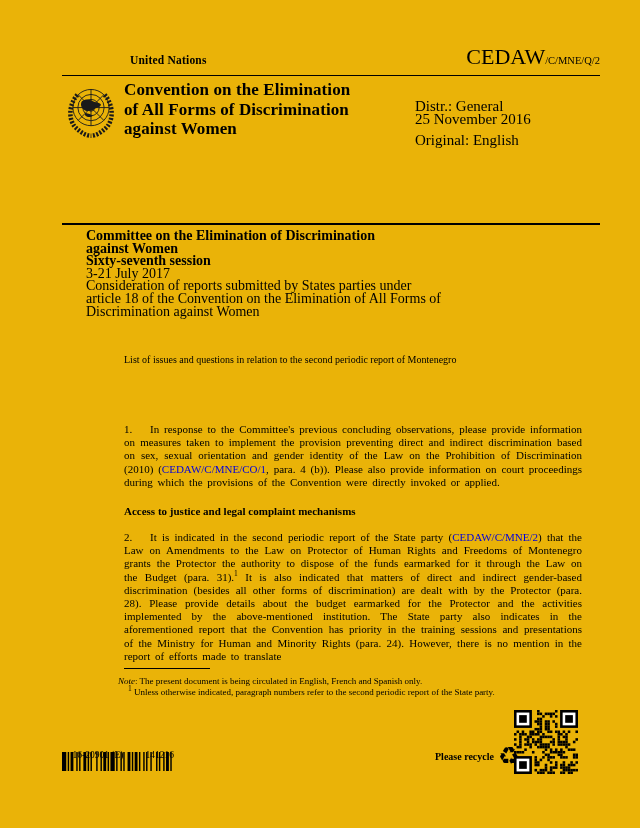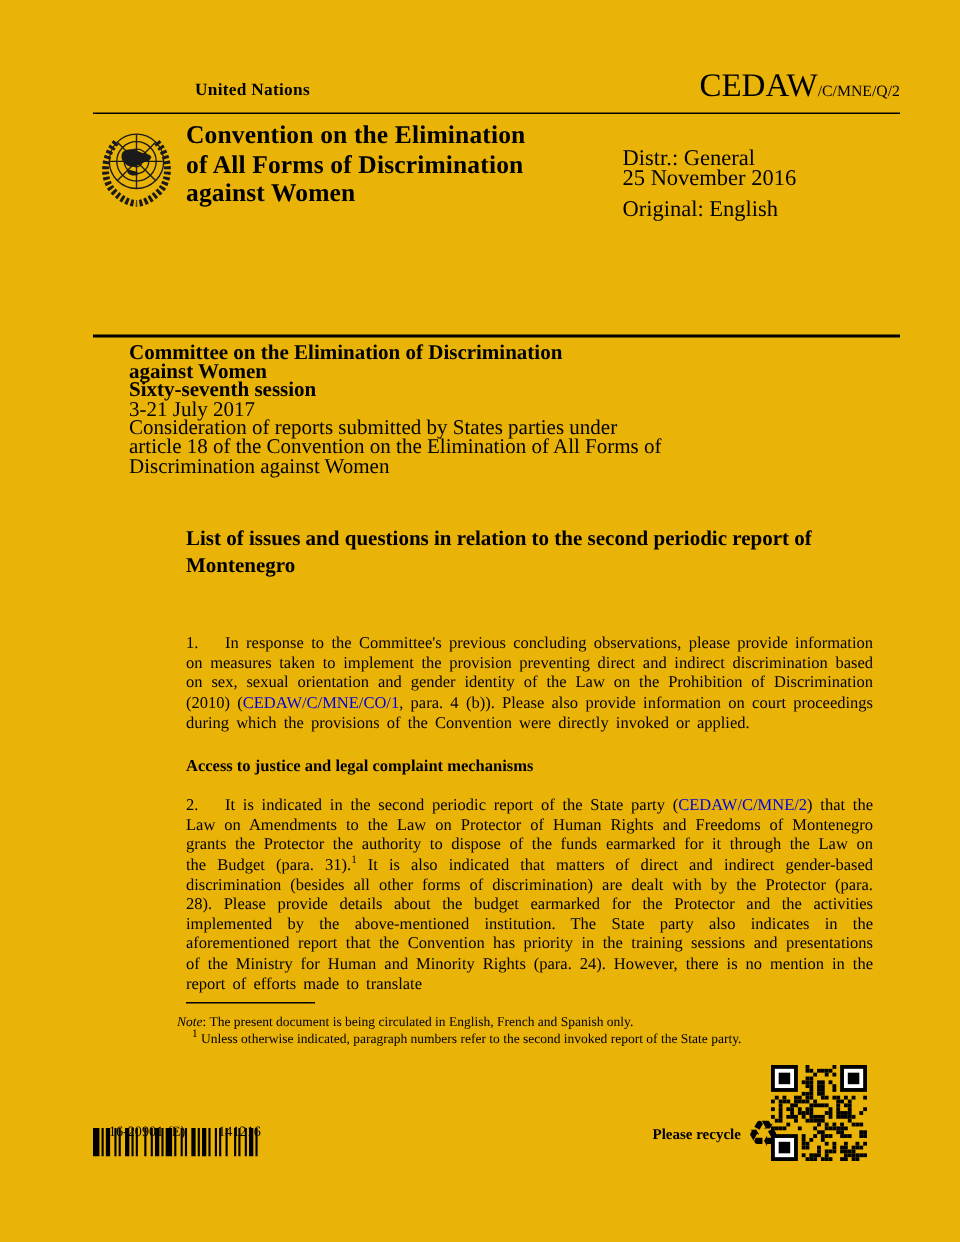--- a/index.html
+++ b/index.html
@@ -19,21 +19,21 @@
   .orig-line{margin-top:9px;}
 
   
   .rule-thick{left:62px;top:223px;width:538px;height:2px;background:#000;}
   .committee{left:62px;top:230px;font-size:14px;line-height:12.6px;margin-left:24px;}
   .c-name{font-weight:bold;width:300px;}
   .c-session{font-weight:bold;}
   .c-agenda{font-weight:normal;width:362px;}
 
   
-  .main-title{left:124px;top:351px;width:452px;font-size:14px;font-weight:bold;line-height:17.5px;}
+  .main-title{left:124px;top:351px;width:452px;font-size:10px;font-weight:normal;line-height:17.5px;}
   .sec-heading{font-size:11px;font-weight:bold;}
   .h1{left:124px;top:396px;}
   .h2{left:124px;top:505px;}
   .para{width:458px;font-size:11px;line-height:13.2px;text-align:justify;word-spacing:2px;}
   .p1{left:124px;top:412px;}
   .p2{left:124px;top:520px;}
   .pnum{display:inline-block;width:26px;}
   a.doclink{color:#0000dd;text-decoration:none;cursor:pointer;}
   sup.fnref{font-size:7.5px;line-height:0;vertical-align:super;}
 
@@ -110,21 +110,21 @@
 
   <div class="abs sec-heading h2">Access to justice and legal complaint mechanisms</div>
 
   <p class="abs para p2"><span class="pnum">2.</span><span>It is indicated in the second periodic report of the State party (</span><a class="doclink">CEDAW/C/MNE/2</a><span>) that the Law on Amendments to the Law on Protector of Human Rights and Freedoms of Montenegro grants the Protector the authority to dispose of the funds earmarked for it through the Law on the Budget (para. 31).</span><sup class="fnref">1</sup><span> It is also indicated that matters of direct and indirect gender-based discrimination (besides all other forms of discrimination) are dealt with by the Protector (para. 28). Please provide details about the budget earmarked for the Protector and the activities implemented by the above-mentioned institution. The State party also indicates in the aforementioned report that the Convention has priority in the training sessions and presentations of the Ministry for Human and Minority Rights (para. 24). However, there is no mention in the report of efforts made to translate</span></p>
 
   <div class="abs fn-sep"></div>
   <div class="abs note-line">
     <span class="note-label">Note</span><span>: The present document is being circulated in English, French and Spanish only.</span>
   </div>
   <div class="abs fn1">
-    <sup class="fnref">1</sup><span> Unless otherwise indicated, paragraph numbers refer to the second invoked report of the State party.</span>
+    <sup class="fnref">1</sup><span> Unless otherwise indicated, paragraph numbers refer to the second periodic report of the State party.</span>
   </div>
 
   <div class="abs job-line">
     <span>16-20901 (E)</span><span class="job-date">141216</span>
   </div>
   <div class="abs barcode">
     <svg id="barcode-svg" width="114" height="19" viewBox="0 0 114 19" aria-hidden="true">
         <rect x="0" y="0" width="4.275" height="19" fill="#000"></rect>
         <rect x="5.7" y="0" width="1.425" height="19" fill="#000"></rect>
         <rect x="8.55" y="0" width="2.85" height="19" fill="#000"></rect>

